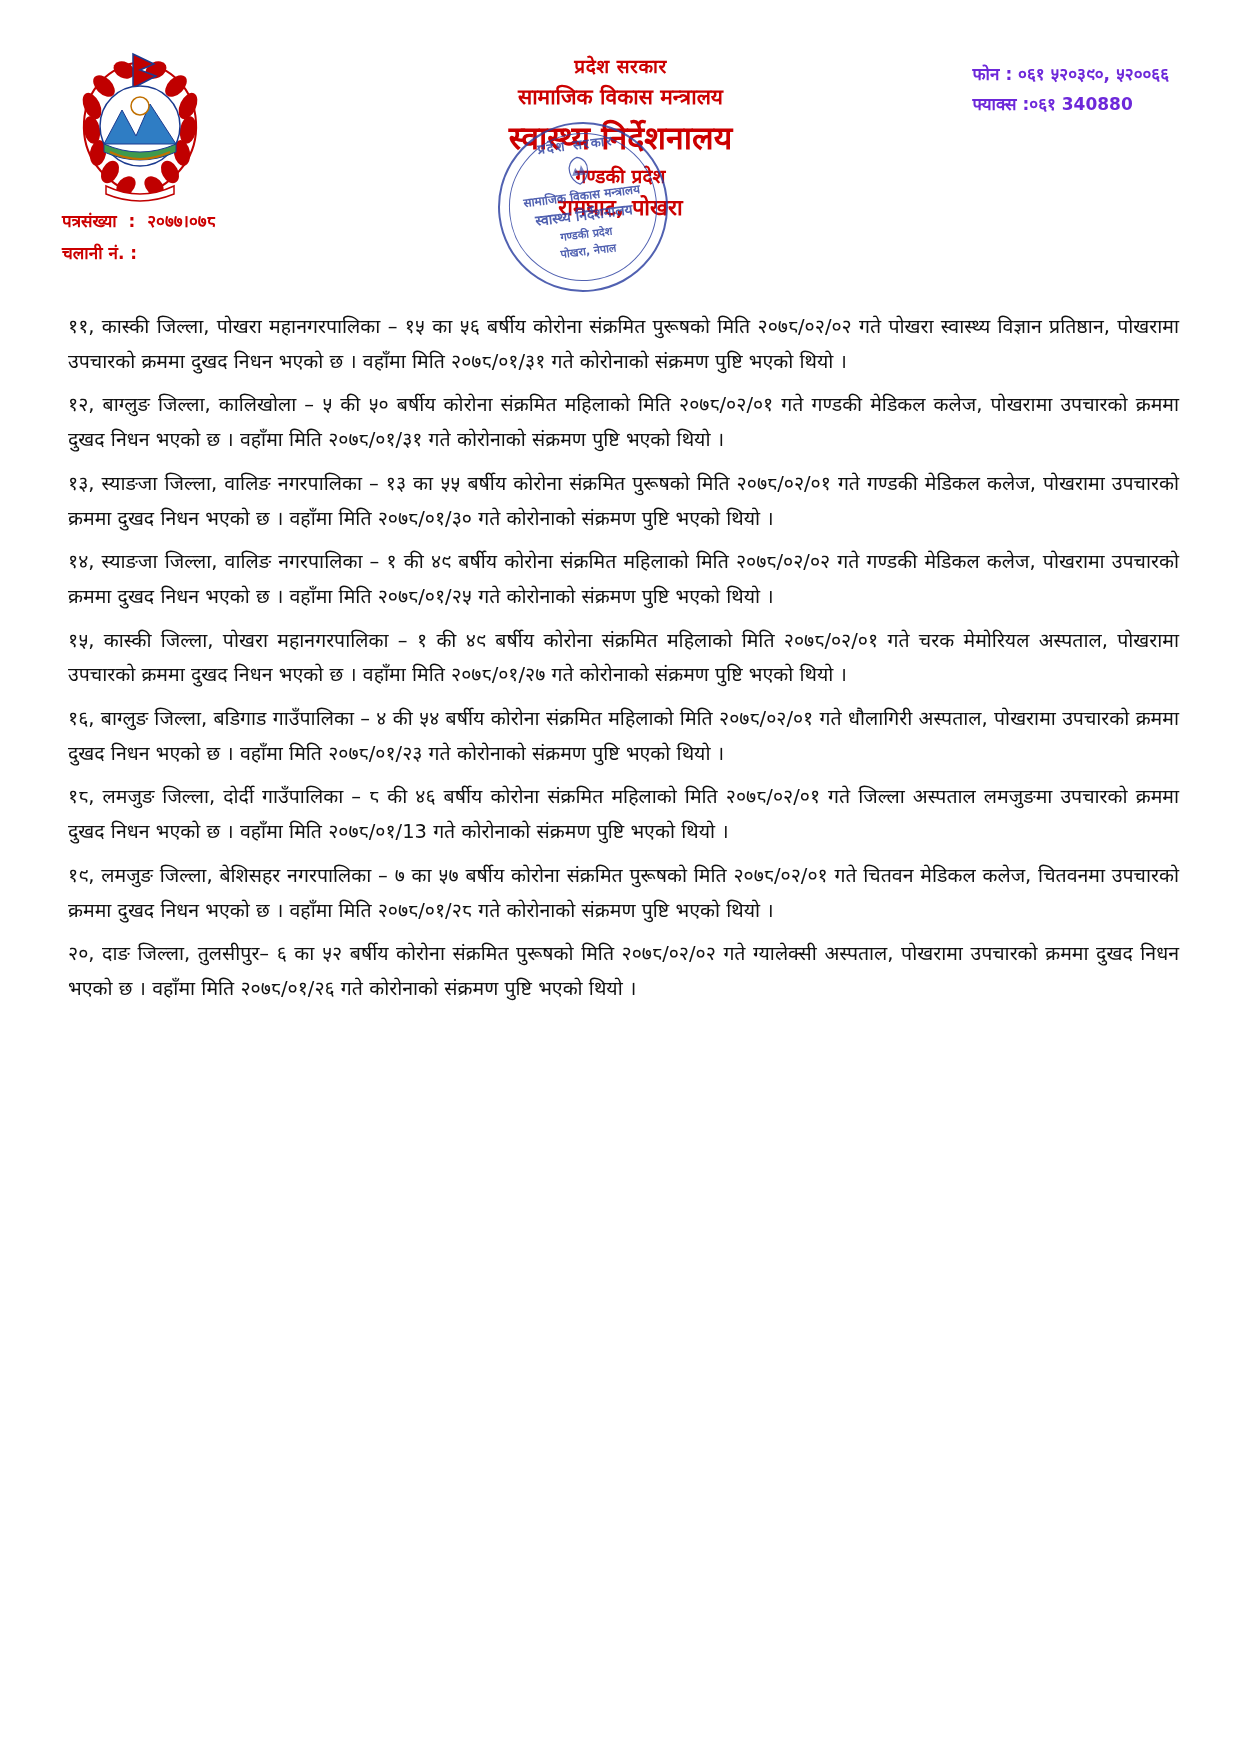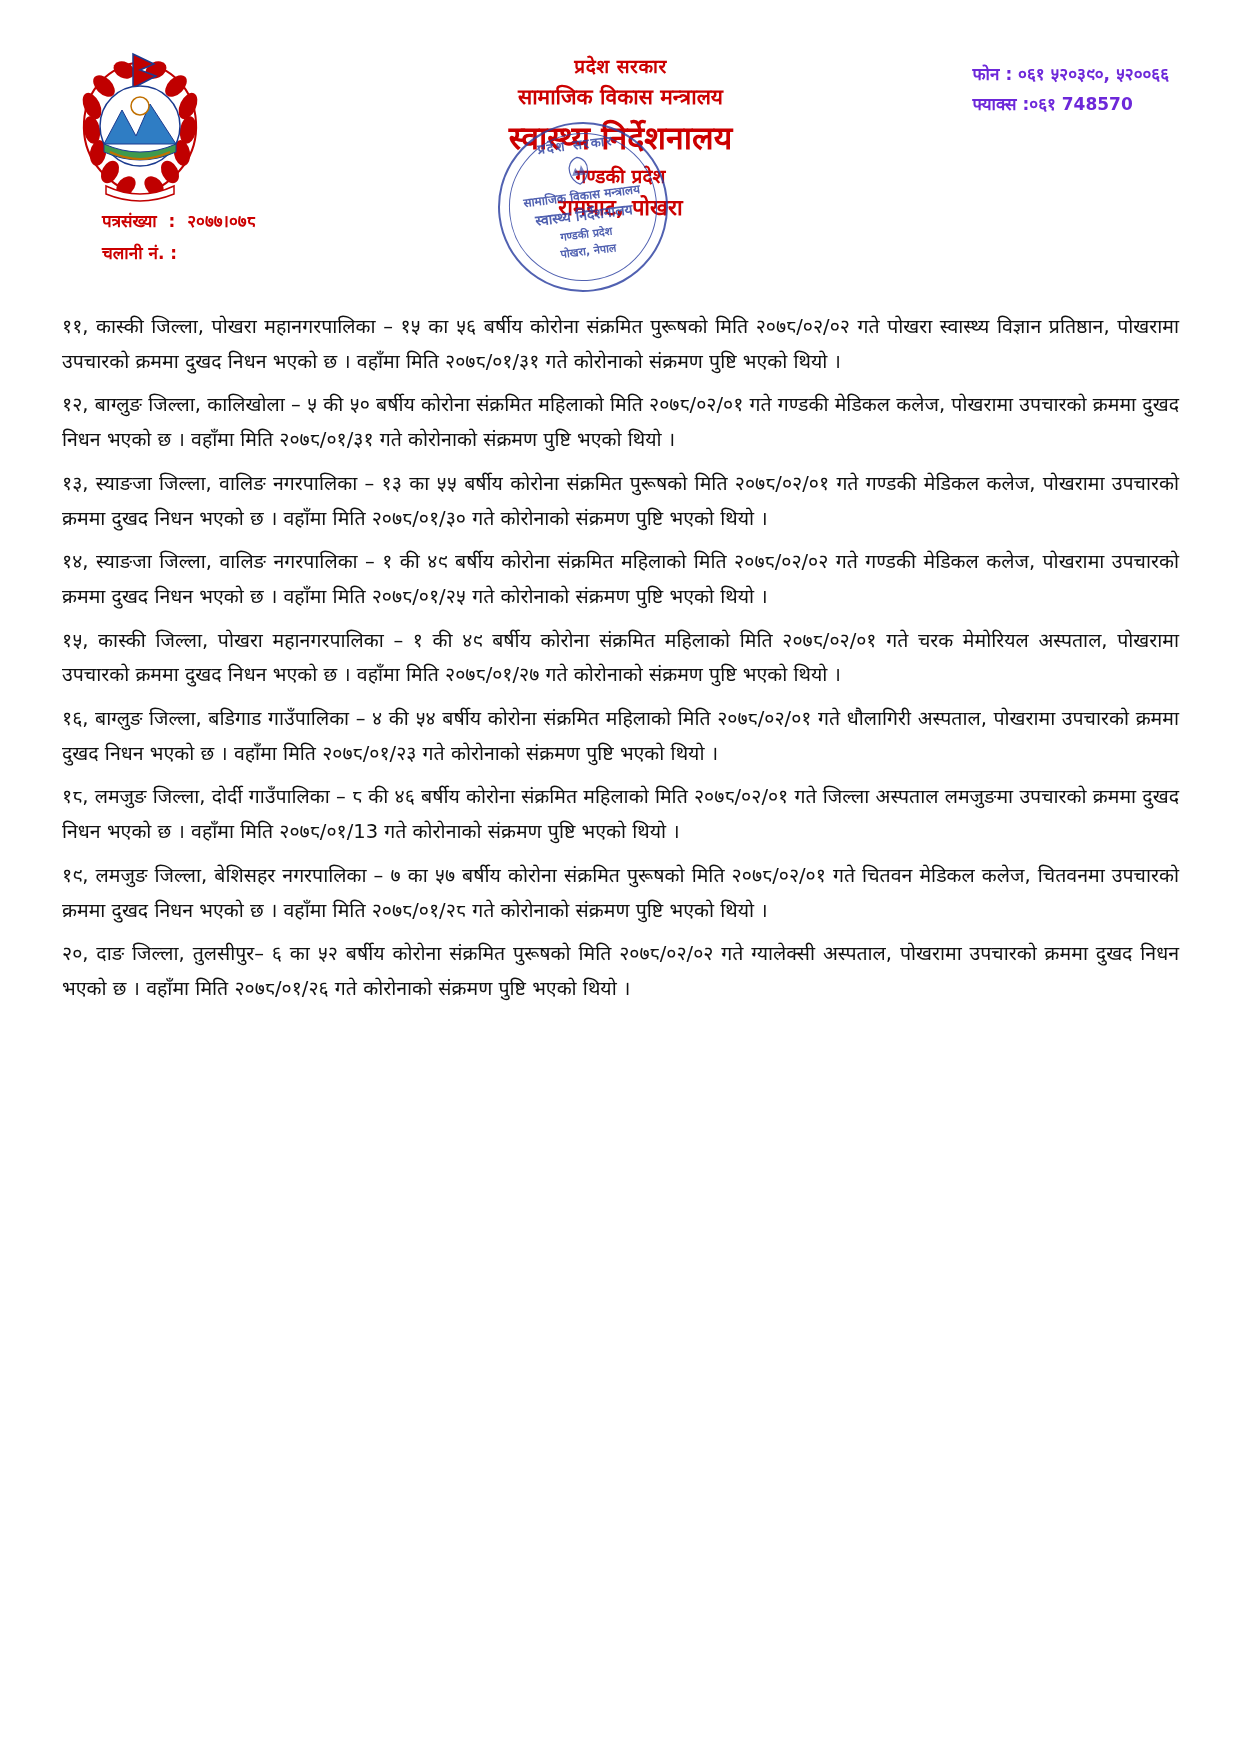--- a/index.html
+++ b/index.html
@@ -85,21 +85,20 @@
   }
 
   .refblock {
     position: absolute;
     left: 62px;
     top: 205px;
     color: #cc0000;
     font-size: 17px;
     line-height: 1.9;
     font-weight: 600;
-    margin-left: 40px;
   }
   .refblock .row { white-space: pre; }
 
   
   .stamp {
     position: absolute;
     left: 498px;
     top: 122px;
     width: 170px;
     height: 170px;
@@ -135,21 +134,21 @@
     position: absolute;
     left: 62px;
     right: 62px;
     top: 310px;
   }
   .para {
     font-size: 19.5px;
     line-height: 1.78;
     text-align: justify;
     text-justify: inter-word;
-    margin: 0 0 9px 0;
+    margin: 0 0 9px 6px;
     color: #111;
   }
 
   .emblem svg, .stamp-emblem svg { display: block; }
 </style>
 </head>
 <body>
 
 <div class="page">
 
@@ -194,21 +193,21 @@
     <div class="header-center">
       <div class="line1">प्रदेश सरकार</div>
       <div class="line2">सामाजिक विकास मन्त्रालय</div>
       <div class="line3">स्वास्थ्य निर्देशनालय</div>
       <div class="line4">गण्डकी प्रदेश</div>
       <div class="line5">रामघाट, पोखरा</div>
     </div>
 
     <div class="contact">
       <div>फोन : ०६१ ५२०३९०, ५२००६६</div>
-      <div>फ्याक्स :०६१ 748570</div>
+      <div>फ्याक्स :०६१ 340880</div>
     </div>
 
     <div class="refblock">
       <div class="row">पत्रसंख्या  :  २०७७।०७८</div>
       <div class="row">चलानी नं. :</div>
     </div>
 
     <div class="stamp">
       <div class="inner-ring"></div>
       <div class="st-top">प्रदेश सरकार</div>

